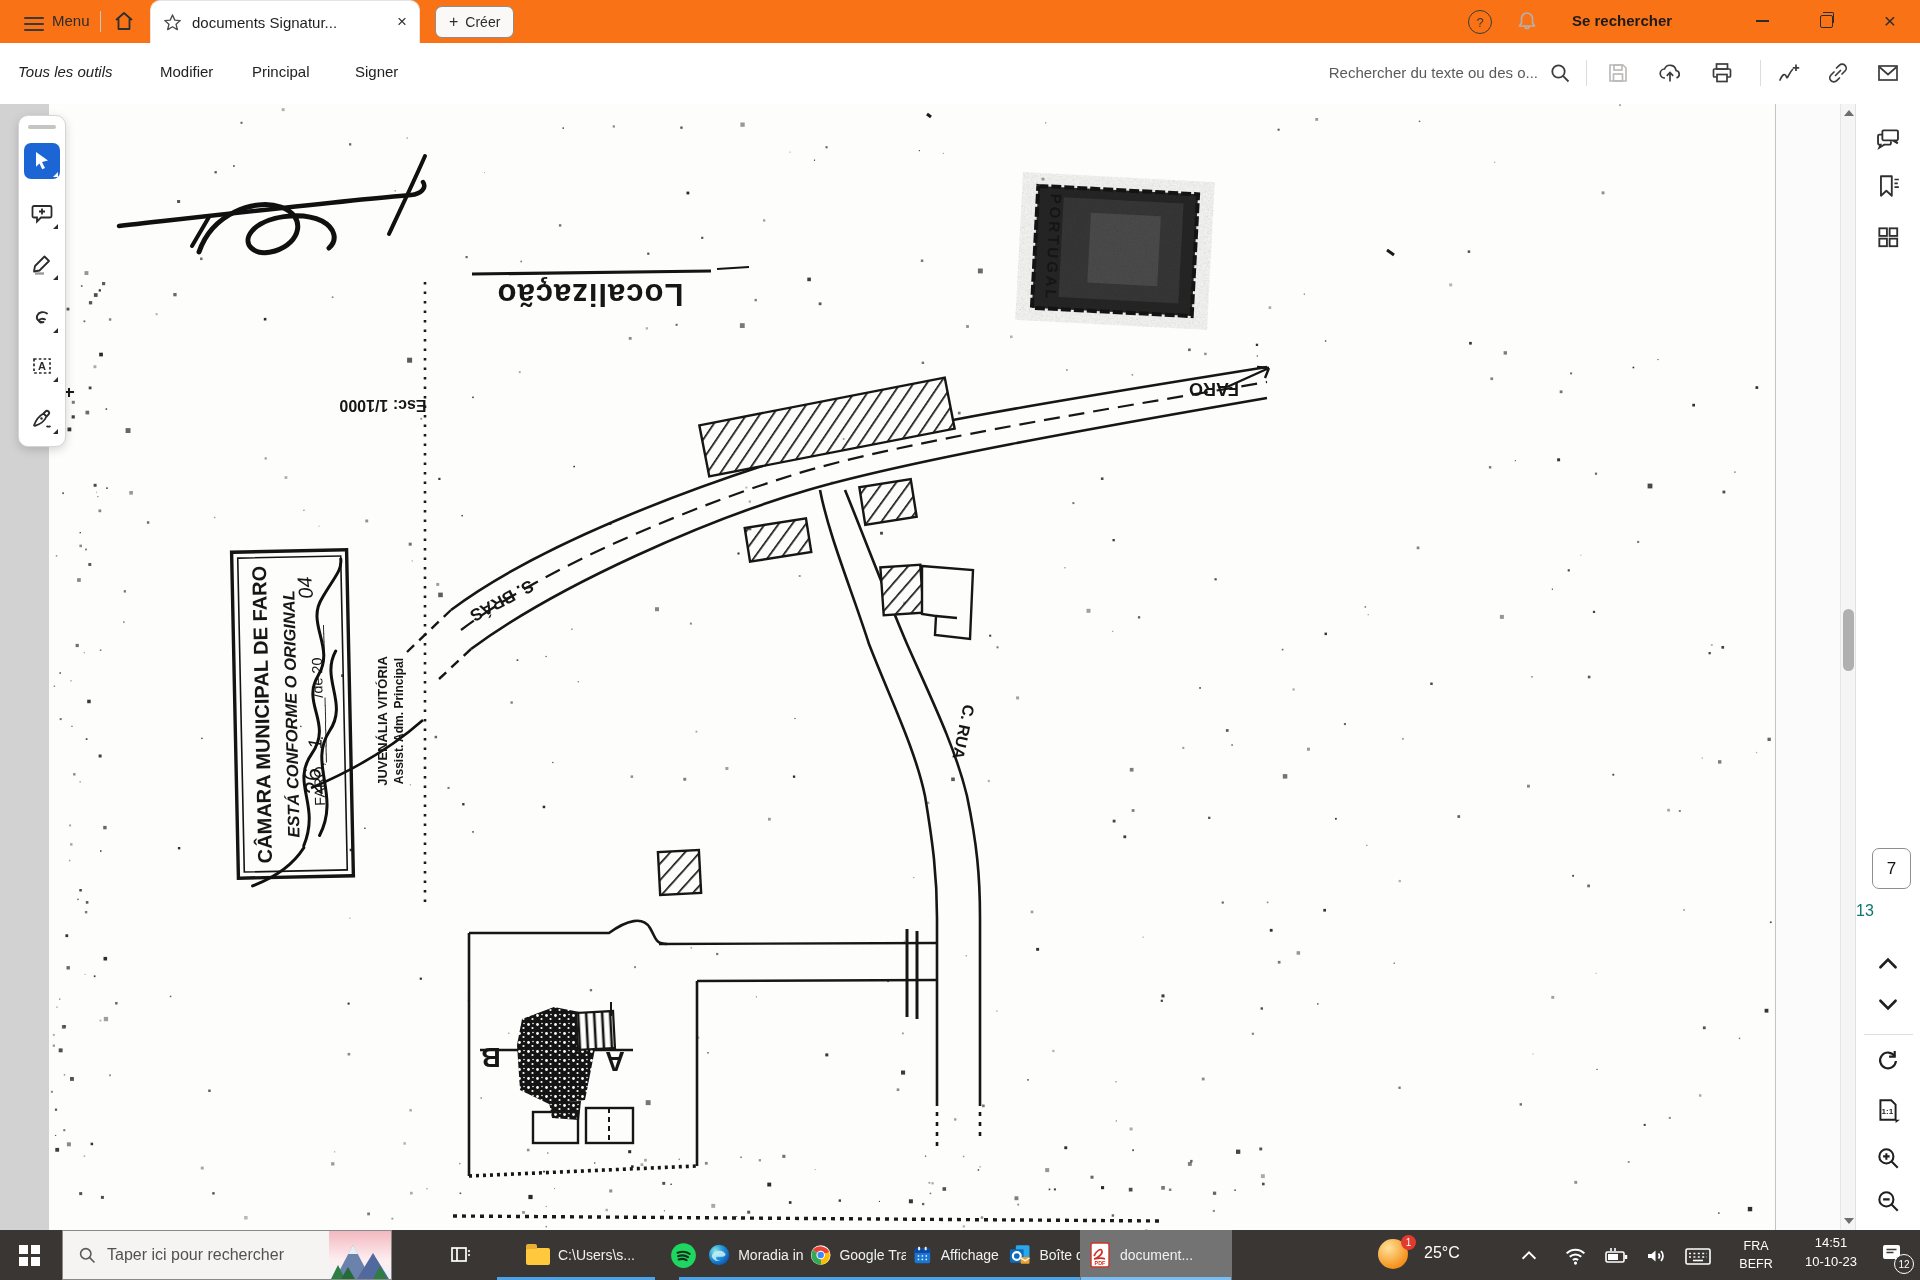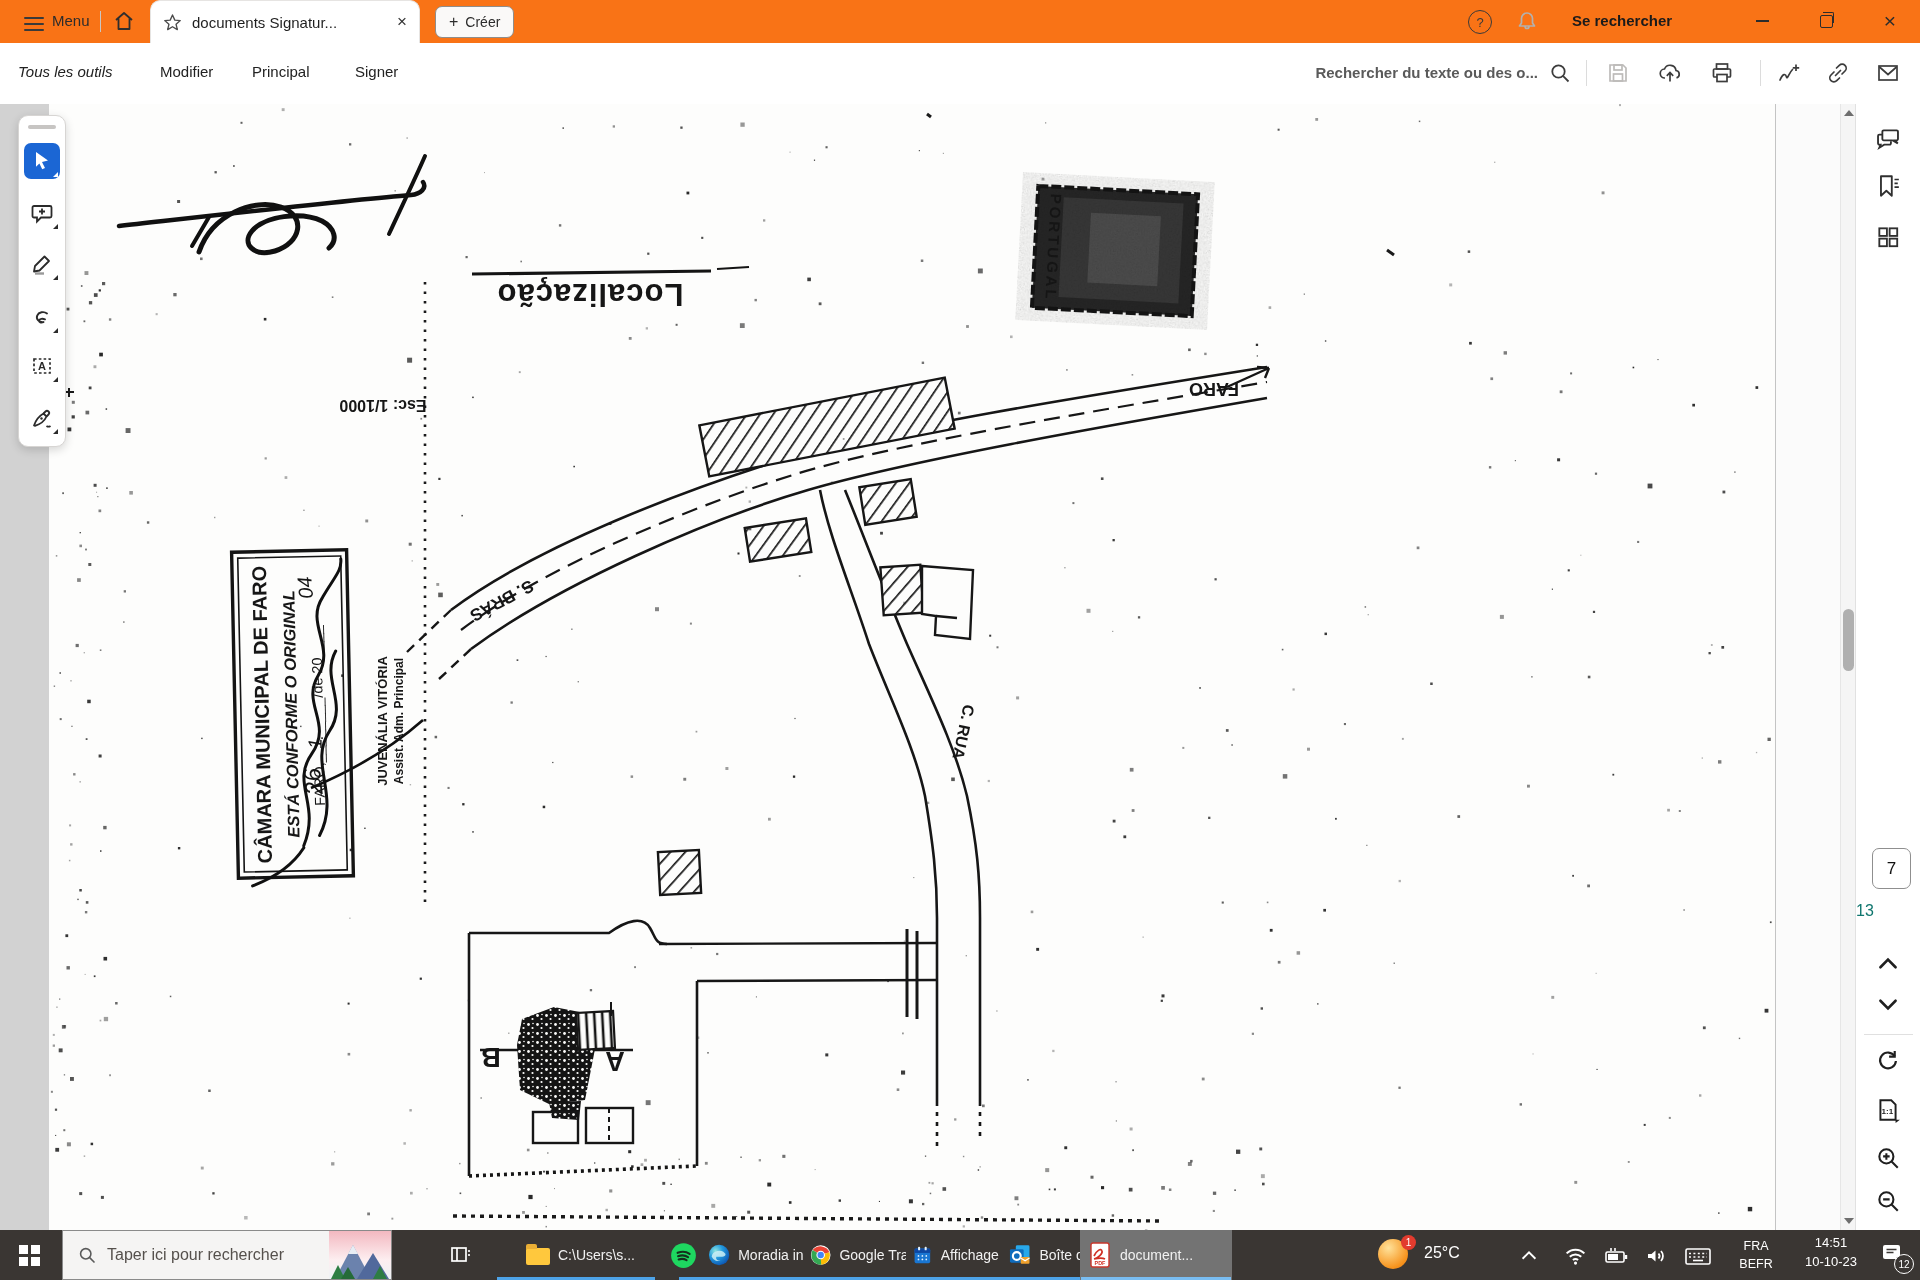--- a/index.html
+++ b/index.html
@@ -16,21 +16,21 @@
   #tab .title{font-size:15px;color:#1f1f1f;margin-left:10px;white-space:nowrap;overflow:hidden;flex:1;}
   #creer-btn{left:435px;top:6px;height:30px;border:1px solid #8f8d8a;border-radius:7px;background:#faf9f8;display:flex;align-items:center;padding:0 13px;font-size:14px;color:#2c2c2c;gap:7px;}
   #signin{font-size:15px;font-weight:bold;color:#1b1b1b;}
   .winbtn{width:40px;height:40px;display:flex;align-items:center;justify-content:center;color:#2c2c2c;}
   .restore-box{width:11px;height:11px;border:1.4px solid #2c2c2c;border-radius:2px;position:relative;}
   .restore-box:before{content:"";position:absolute;left:2px;top:-4px;width:10px;height:10px;border-top:1.4px solid #2c2c2c;border-right:1.4px solid #2c2c2c;border-radius:0 2px 0 0;}
 
   
   #toolbar{left:0;top:43px;width:1920px;height:61px;background:#fff;border-bottom:1px solid #e4e2e0;}
   .tb-item{font-size:15px;color:#222;top:20px;}
-  #search-hint{font-size:15px;color:#5a5a5a;font-weight:bold;}
+  #search-hint{font-size:15px;color:#5a5a5a;}
   .tbicon{width:24px;height:24px;}
 
   
   #palette{left:18px;top:115px;width:46px;height:330px;background:#fff;border:1px solid #d7d5d3;border-radius:10px;box-shadow:0 3px 10px rgba(0,0,0,.16);}
   #palette .handle{left:9px;top:9px;width:28px;height:4px;background:#c7c5c3;border-radius:2px;}
   .tool{left:5px;width:36px;height:36px;border-radius:7px;display:flex;align-items:center;justify-content:center;}
   .tool.active{background:#1b66d4;}
   .corner{position:absolute;right:2px;bottom:2px;width:0;height:0;border-left:5px solid transparent;border-bottom:5px solid #2b2b2b;}
   .tool.active .corner{border-bottom-color:#fff;}
 

